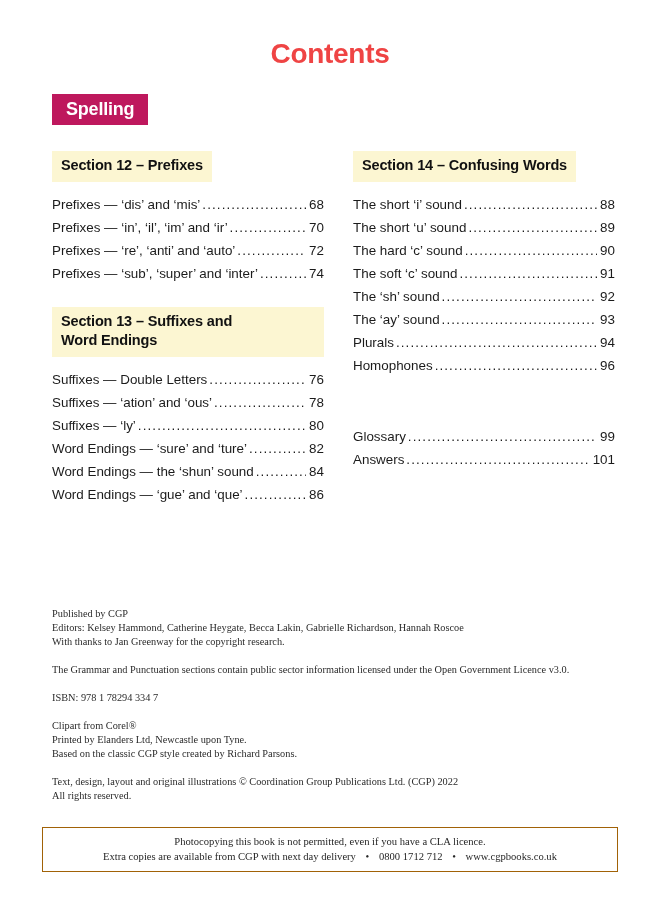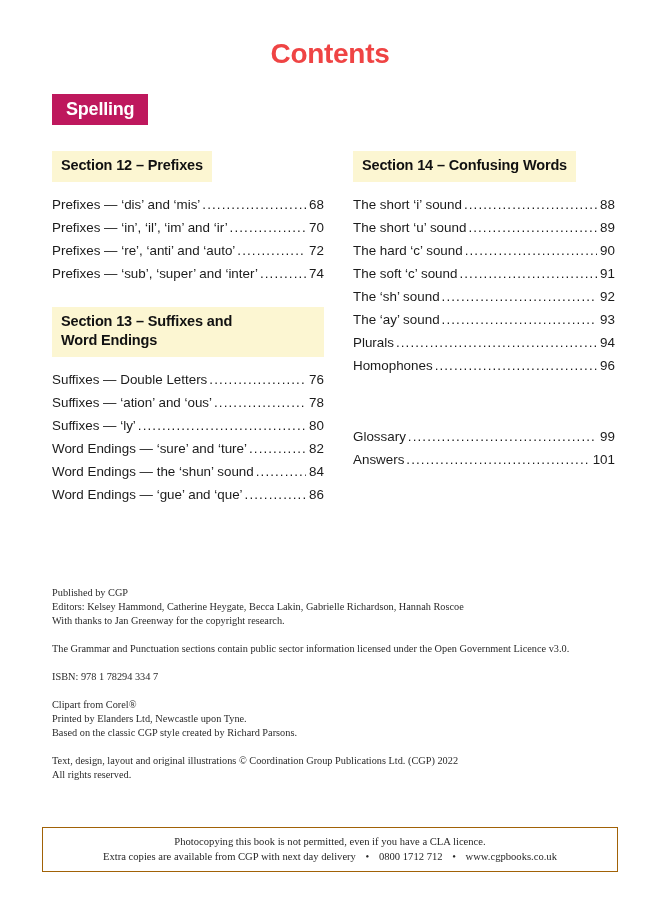--- a/index.html
+++ b/index.html
@@ -94,21 +94,21 @@
   .entry-dots::before {
     content: "................................................................................";
   }
   .entry-page { flex: 0 0 auto; padding-left: 2px; }
   .gap-block { height: 22px; }
 
   
   .imprint {
     position: absolute;
     left: 52px;
-    top: 586px;
+    top: 607px;
     width: 562px;
     font-family: "Liberation Serif", serif;
     font-size: 10.3px;
     line-height: 14px;
     color: #2a2a2a;
   }
   .imprint p { margin: 0; }
   .imprint .para-gap { height: 14px; }
 
   

